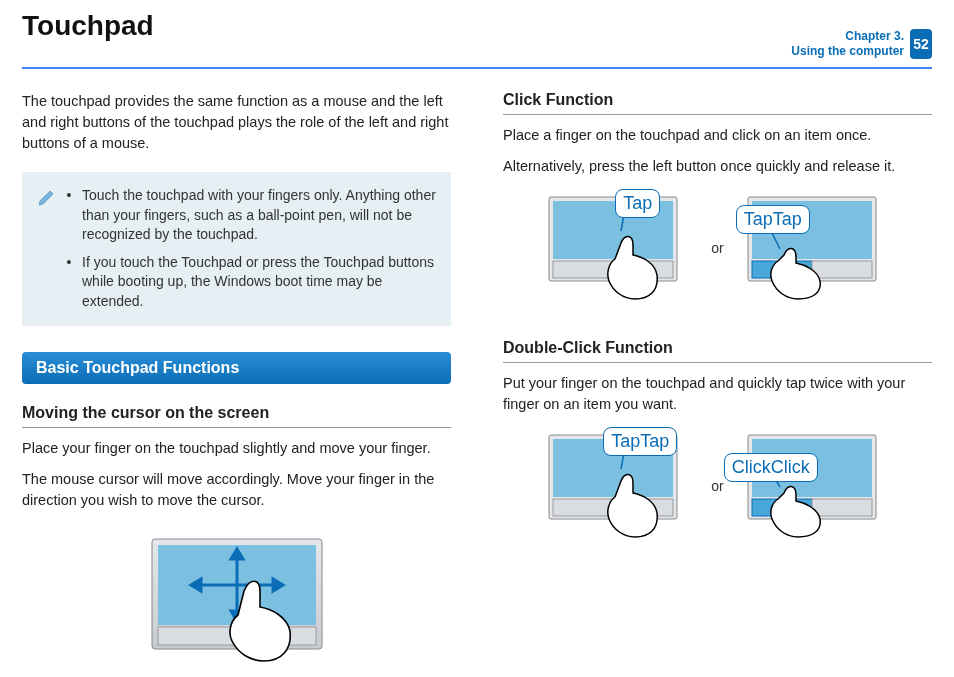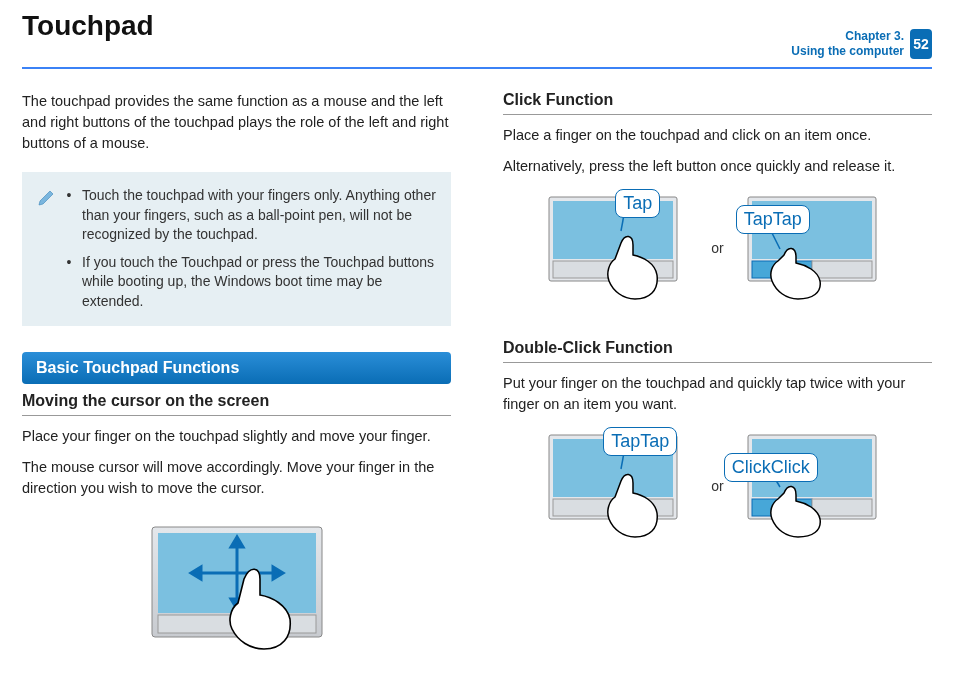--- a/index.html
+++ b/index.html
@@ -91,21 +91,21 @@
     font-size: 14px;
     line-height: 1.4;
   }
   .section-banner {
     background: linear-gradient(#2a8ed8, #0a6db5);
     color: #fff;
     font-weight: bold;
     font-size: 16px;
     padding: 7px 14px;
     border-radius: 4px;
-    margin-bottom: 8px;
+    margin-bottom: 20px;
   }
   .sub-head {
     font-size: 16px;
     font-weight: bold;
     color: #222;
     border-bottom: 1px solid #999;
     padding-bottom: 5px;
     margin-bottom: 10px;
   }
   .illus {

